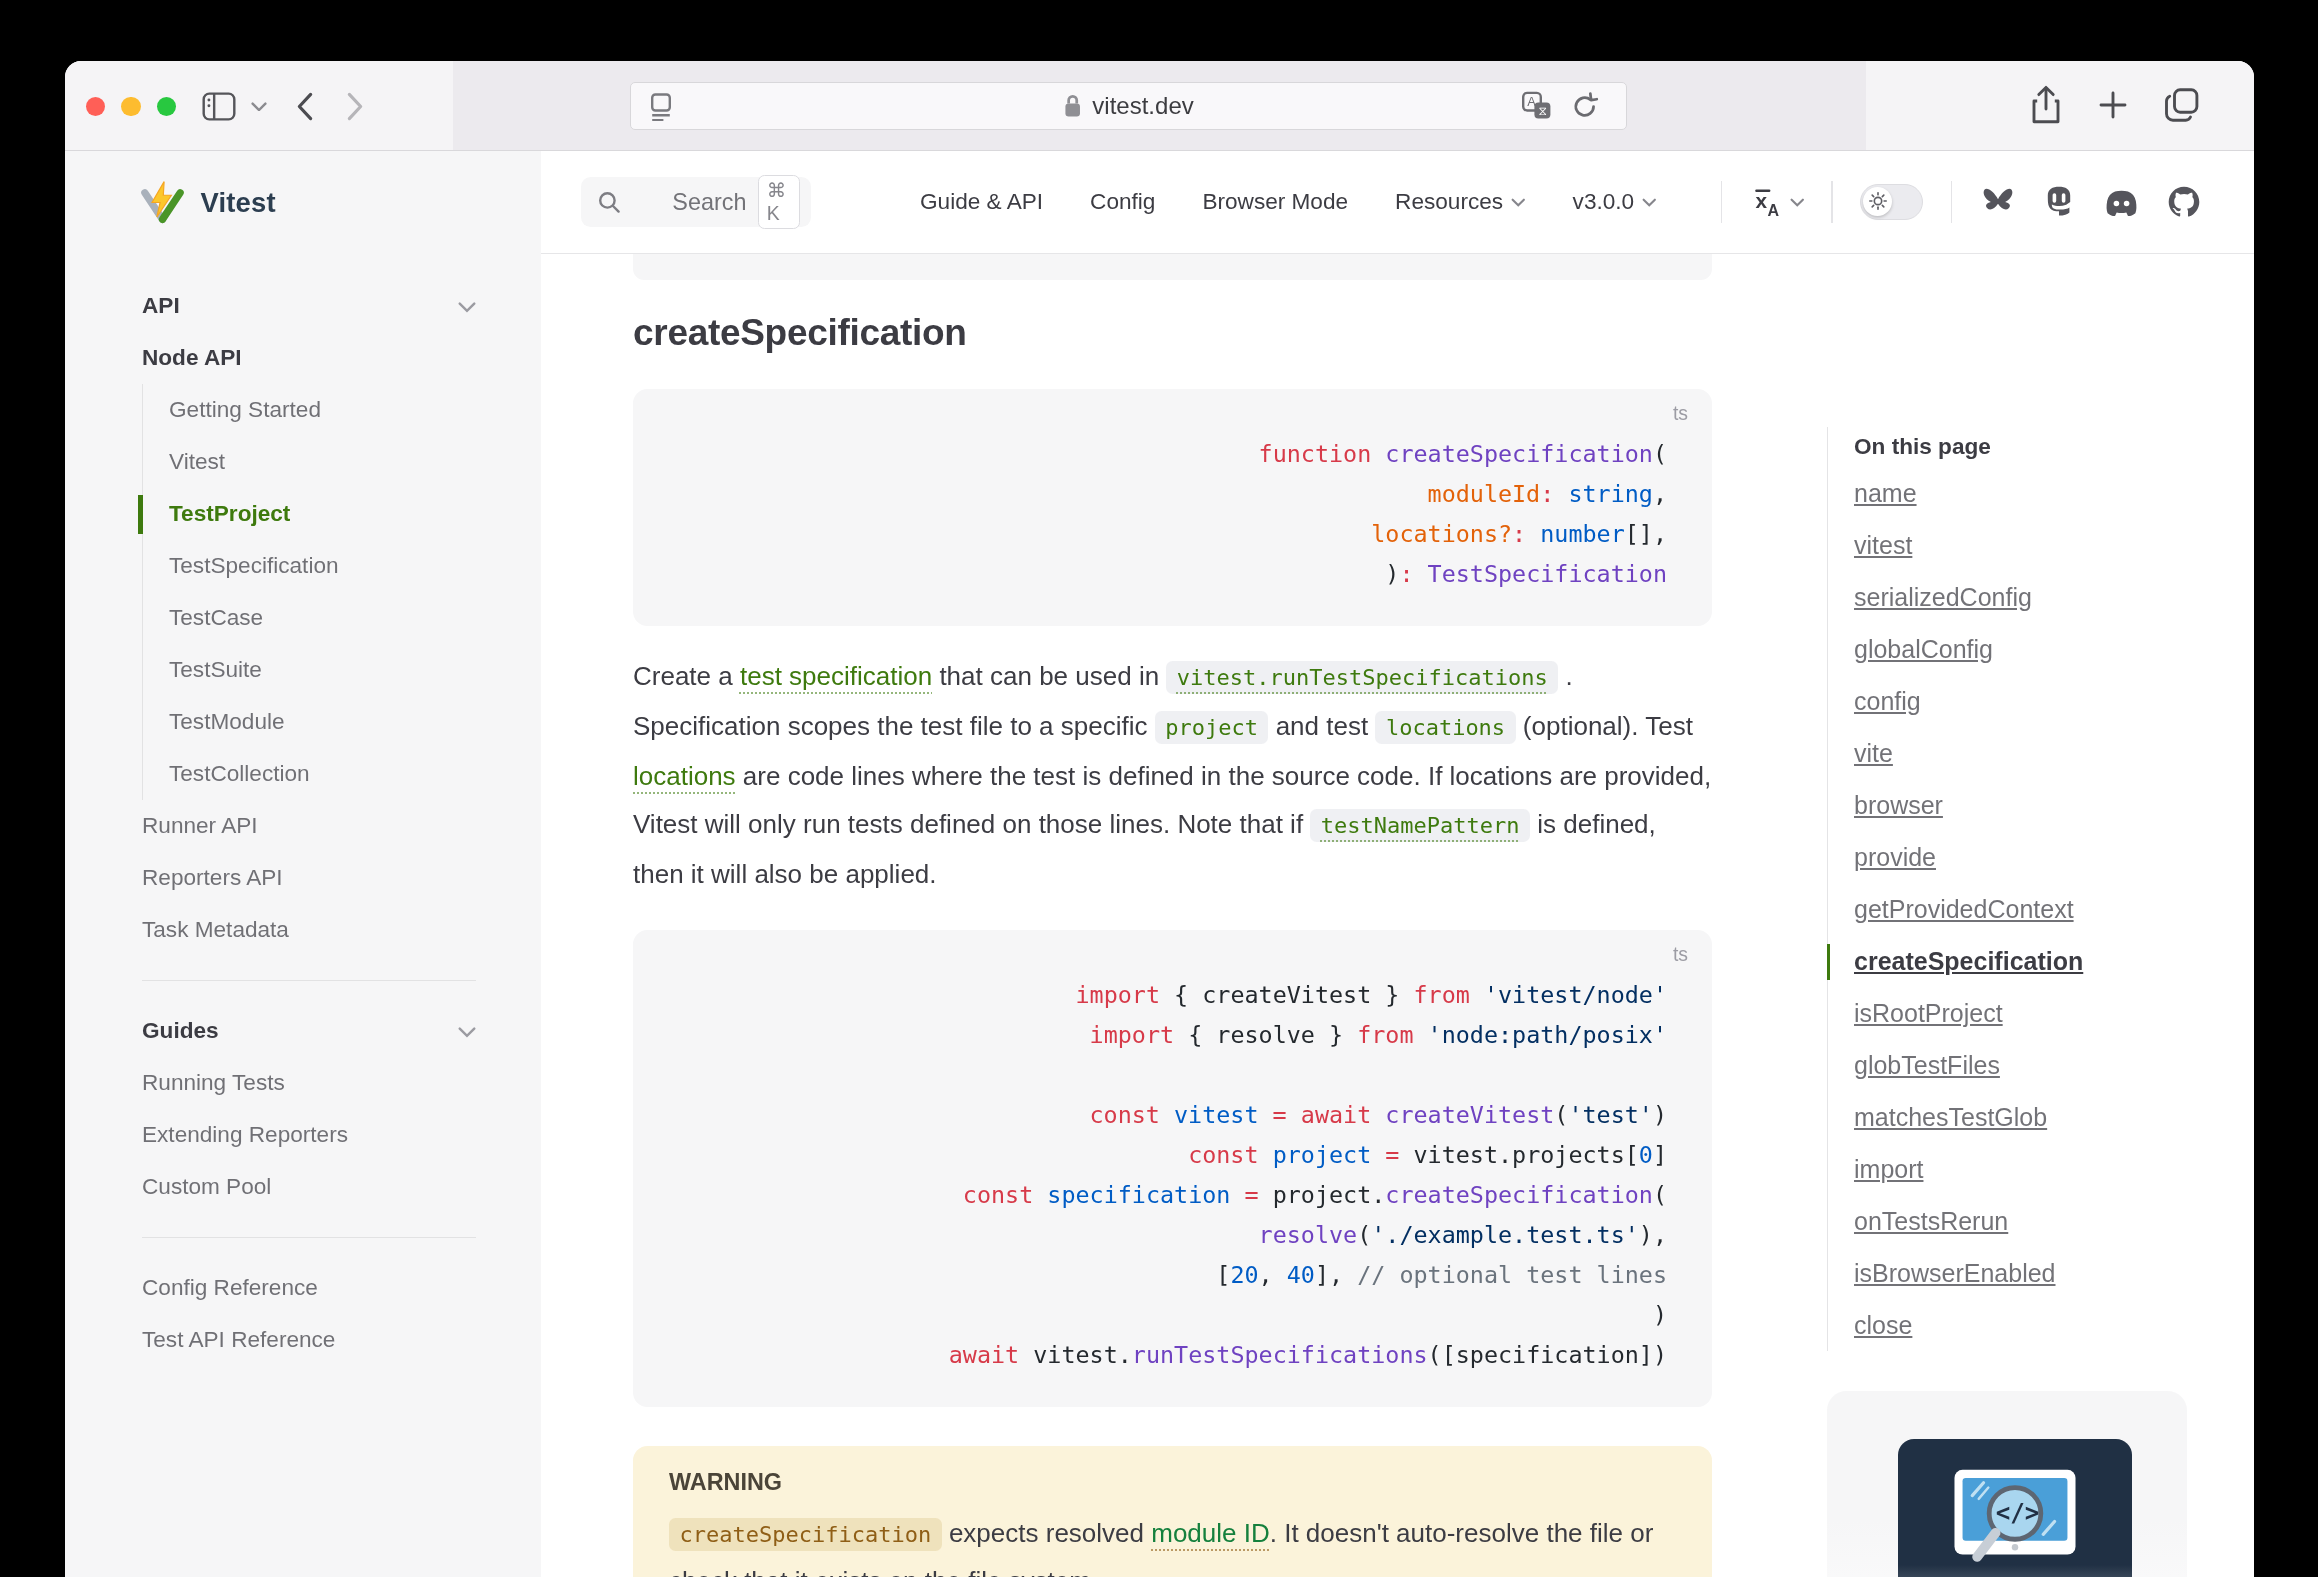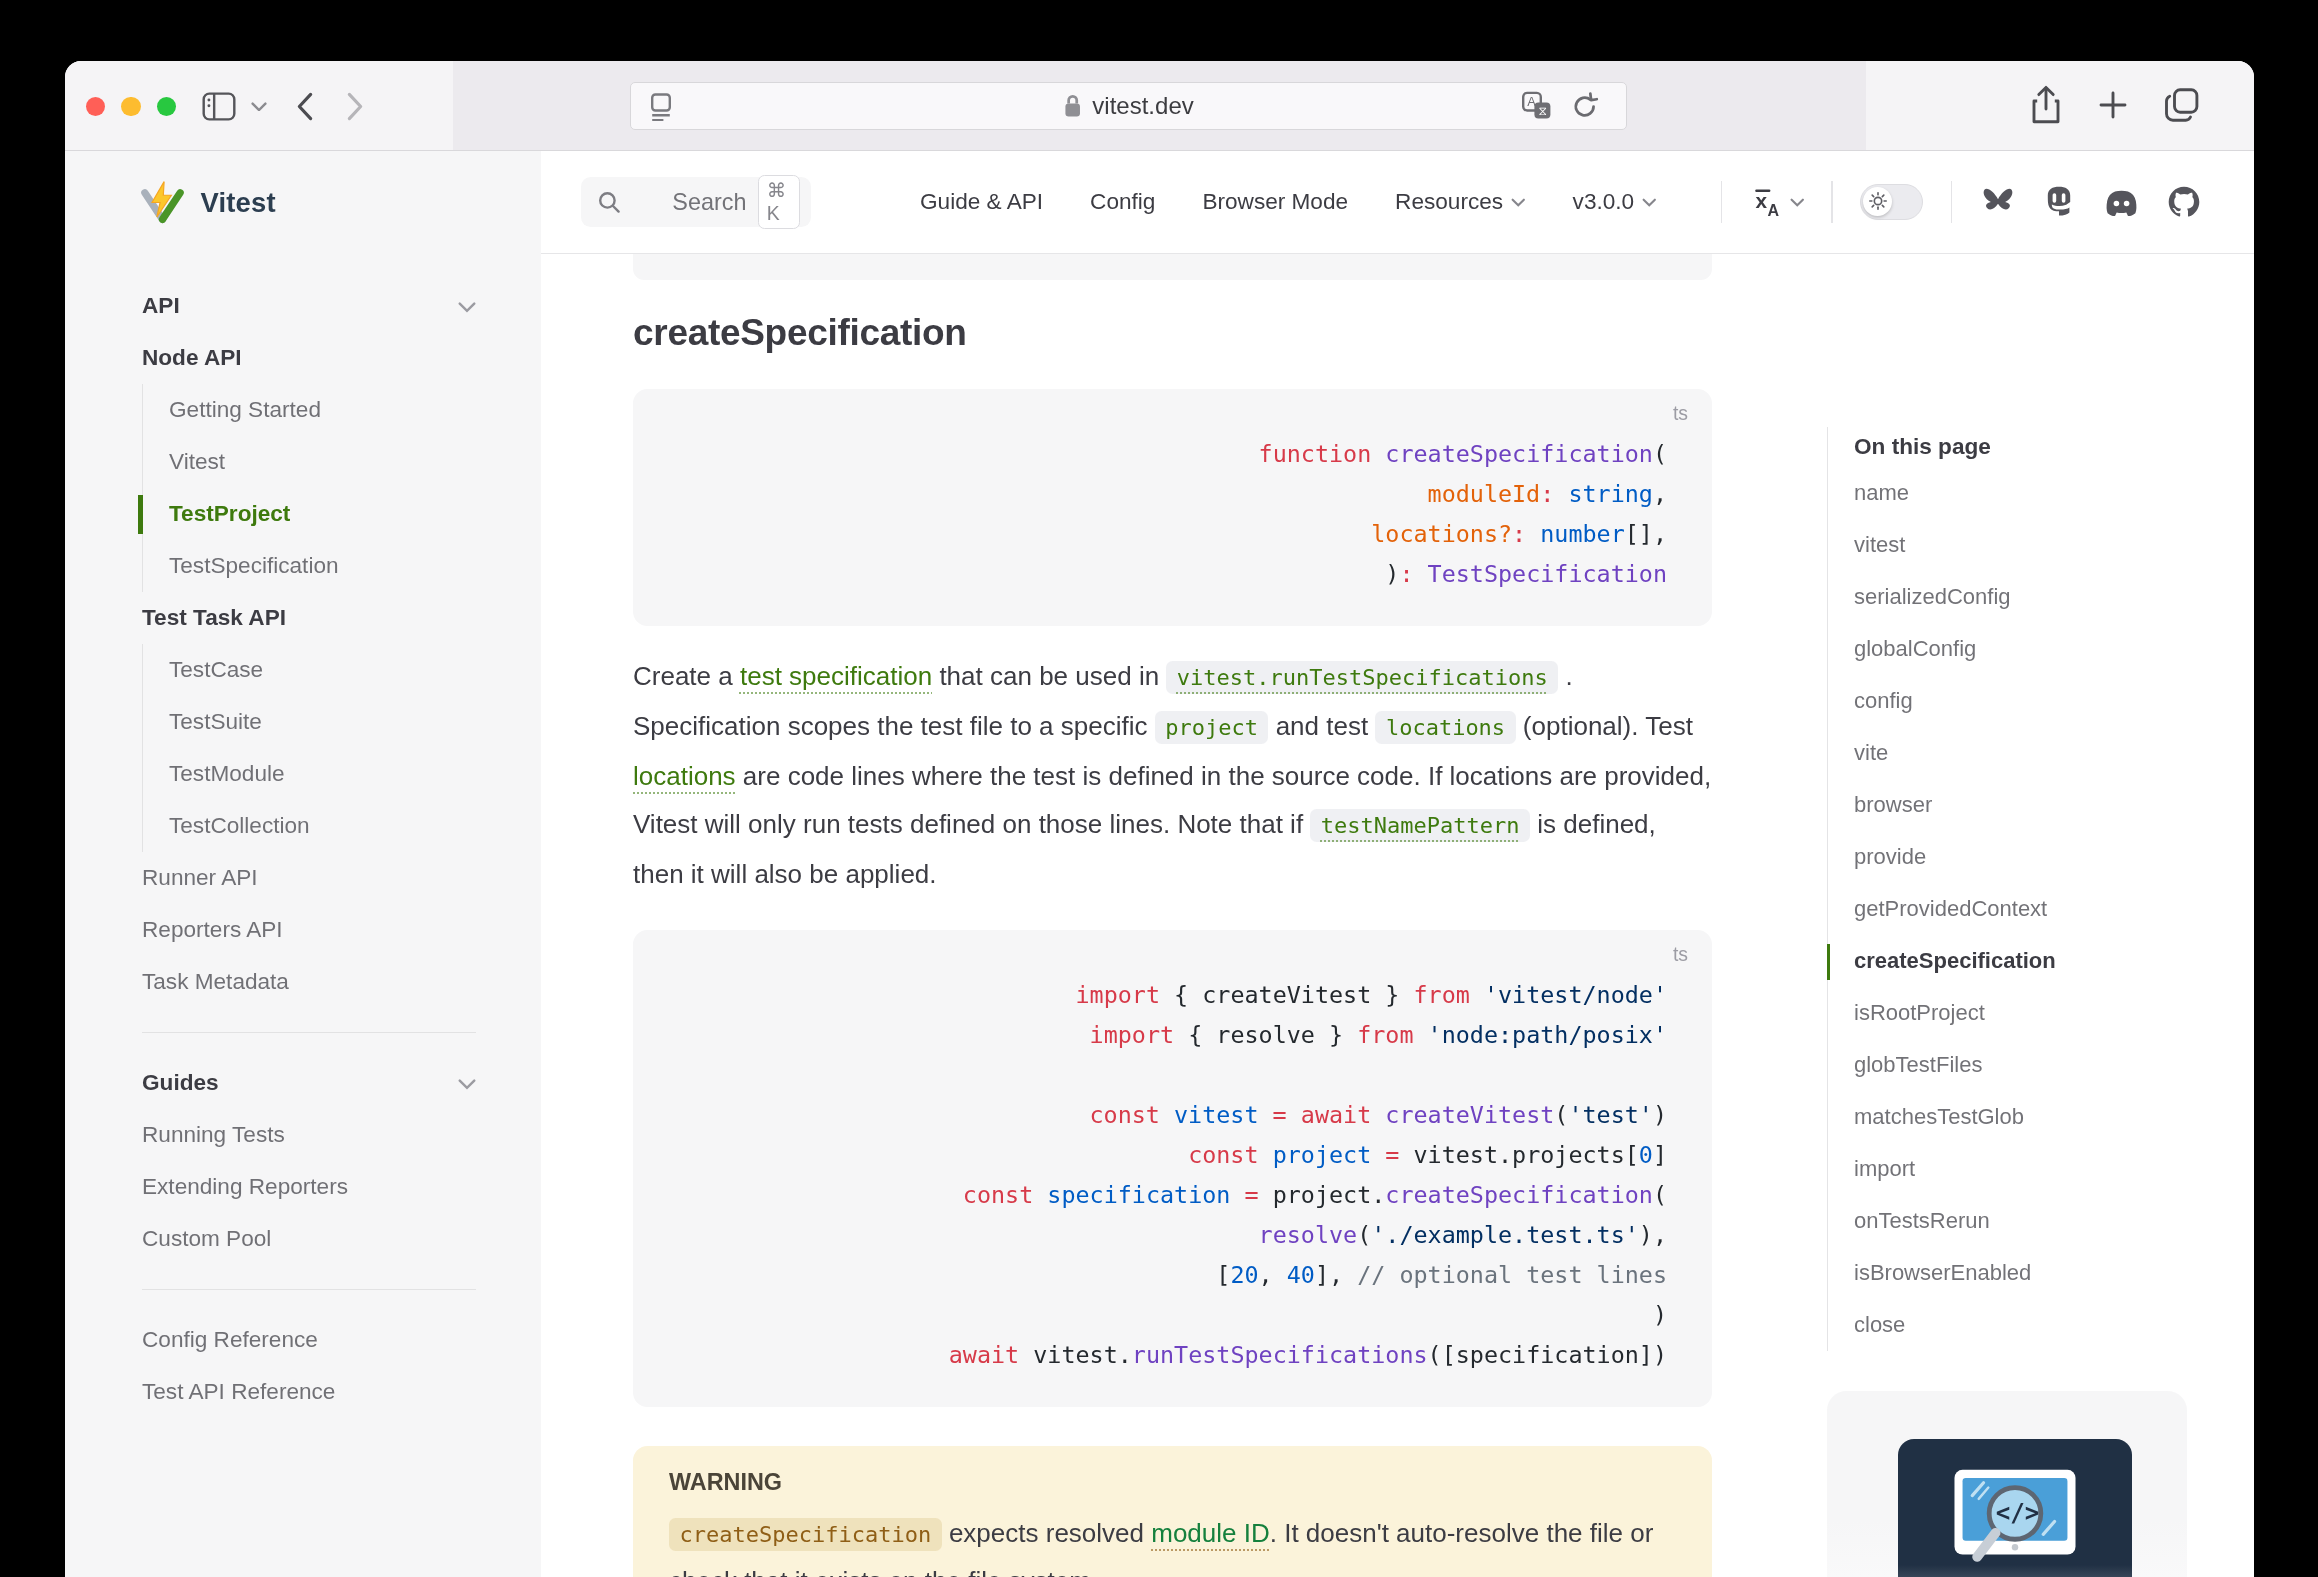--- a/index.html
+++ b/index.html
@@ -83,22 +83,22 @@
   .wtitle { font-size:23.4px; font-weight:600; color:#4a4438; height:27.4px; }
   .wbody { margin-top:14.5px; font-size:26px; line-height:47px; color:#3c3c43; }
   .wchip { font-family:"DejaVu Sans Mono", monospace; font-size:22px; background:rgba(180,134,32,.16);
     border-radius:6.5px; padding:4px 10.5px; color:#8f5e16; }
   .wlink { color:#15803d; font-weight:500; text-decoration:underline dotted;
     text-decoration-color:rgba(143,94,22,.6); text-underline-offset:7.3px; text-decoration-thickness:1.6px; cursor:pointer;margin-top:44px; }
 
   
   .toc { position:absolute; left:1762px; top:276px; width:355px; border-left:1.6px solid #e4e4e6; padding-left:26px; }
   .toc-title { font-size:22.6px; font-weight:600; color:#3c3c43; height:40px; display:flex; align-items:center; }
-  .toc-item { height:52px; display:flex; align-items:center; font-size:22px;
-    color:rgba(60,60,67,.72); font-weight:500; position:relative; cursor:pointer; }
+  .toc-item { height:52px; display:flex; align-items:center; font-size:25px;
+    color:rgba(60,60,67,.72); font-weight:500; position:relative; cursor:pointer;text-decoration:underline; }
   .toc-item.active { color:#3c3c43; font-weight:600; }
   .toc-item.active::before { content:""; position:absolute; left:-27.4px; top:9px; width:3.2px; height:36px; background:#3e7a0e; }
 
   
   .adcard { position:absolute; left:1762px; top:1240px; width:360px; height:323px; border-radius:19.4px;
     background:linear-gradient(180deg,#f6f6f7 0%, #f6f6f7 40%, rgba(246,246,247,0) 92%); }
   .adimg { position:absolute; left:71px; top:48px; width:234px; height:242px; border-radius:16px;
     background:linear-gradient(180deg,#203044 0%, #203044 52%, rgba(32,48,68,0) 100%); overflow:hidden; }
 </style>
 </head>
@@ -214,21 +214,20 @@
               </svg>
           </span>
         </div>
         <div class="shead">Node API</div>
         <div class="sgroup">
             <div class="sitem">Getting Started</div>
             <div class="sitem">Vitest</div>
             <div class="sitem active">TestProject</div>
             <div class="sitem">TestSpecification</div>
           </div>
-        <div class="shead">Test Task API</div>
         <div class="sgroup">
             <div class="sitem">TestCase</div>
             <div class="sitem">TestSuite</div>
             <div class="sitem">TestModule</div>
             <div class="sitem">TestCollection</div>
           </div>
         <div>
             <div class="sitem">Runner API</div>
             <div class="sitem">Reporters API</div>
             <div class="sitem">Task Metadata</div>

